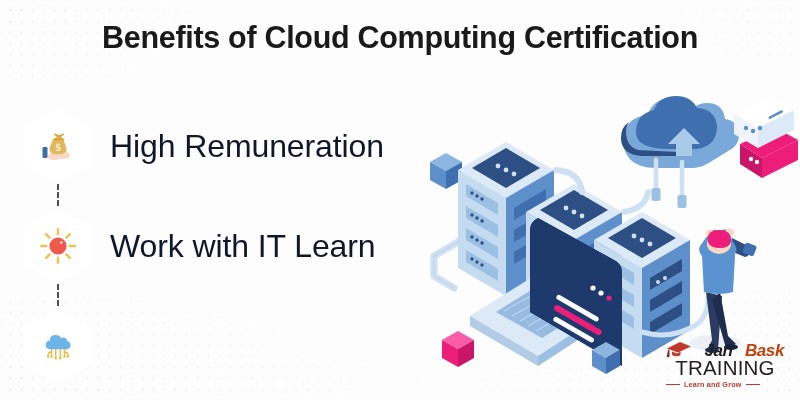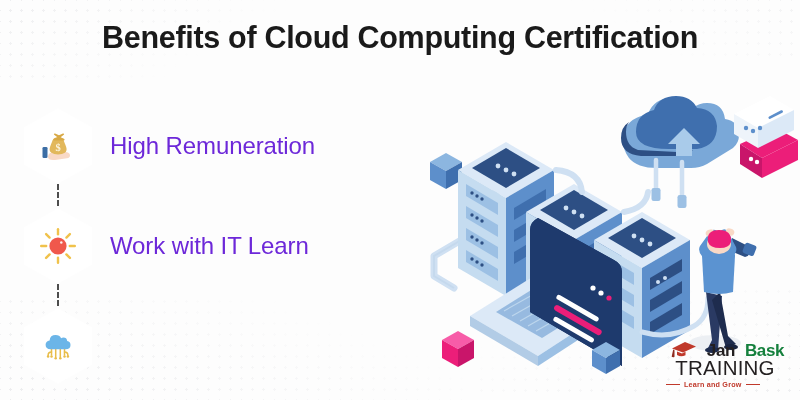--- a/index.html
+++ b/index.html
@@ -76,22 +76,22 @@
     clip-path: polygon(50% 0%, 100% 25%, 100% 75%, 50% 100%, 0% 75%, 0% 25%);
     filter: drop-shadow(0 2px 5px rgba(60,70,90,.16));
   }
   .hex-icon {
     position: relative;
     width: 40px;
     height: 40px;
   }
   .benefit-label {
     margin-left: 18px;
-    font-size: 24px;
-    color: #6d28d9;
+    font-size: 32px;
+    color: #0f172a;
     letter-spacing: -0.1px;
     white-space: nowrap;
   }
   .connector {
     position: absolute;
     left: 33px;
     width: 0;
     border-left: 2.5px dashed #3a3a3a;
     height: 22px;
     opacity: .9;
@@ -114,27 +114,28 @@
     position: absolute;
     right: 16px;
     bottom: 12px;
     width: 118px;
     text-align: center;
     line-height: 1;
   }
   .logo-top {
     display: flex;
     align-items: flex-end;
-    justify-content: flex-end;
+    justify-content: space-between;
     gap: 10px;
+    font-style: italic;
   }
   .cap-icon { width: 26px; height: 17px; margin-bottom: 1px; }
   .logo-word { font-size: 17px; font-weight: bold; letter-spacing: -0.4px; }
   .logo-jan { color: #231f20; }
-  .logo-bask { color: #15803d; }
+  .logo-bask { color: #c2410c; }
   .logo-training {
     font-size: 20.5px;
     font-weight: normal;
     letter-spacing: 0.2px;
     color: #231f20;
     margin-top: -1px;
   }
   .logo-tag {
     display: flex;
     align-items: center;

